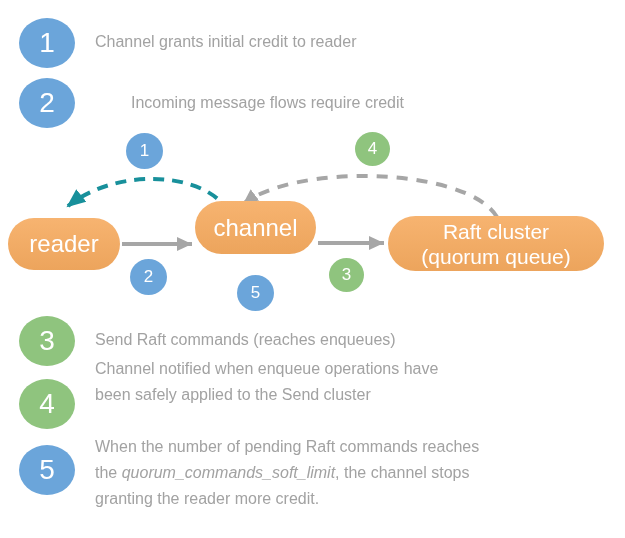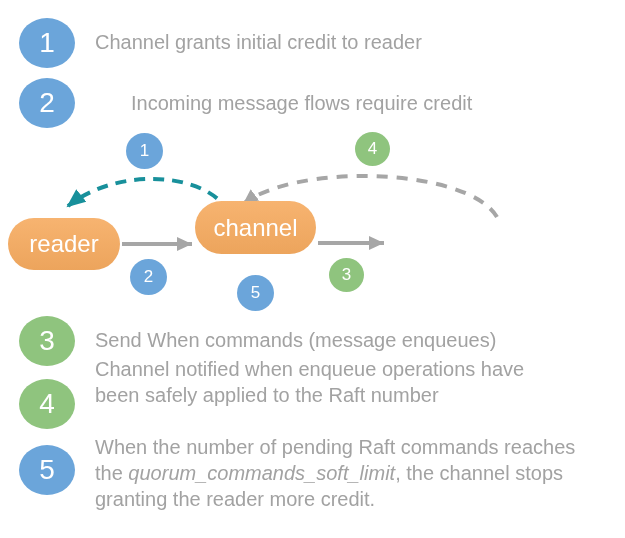--- a/index.html
+++ b/index.html
@@ -16,21 +16,21 @@
     display:flex; align-items:center; justify-content:center;
     font-weight:400; user-select:none;
   }
   .badge.big{ width:56px; height:50px; font-size:28px; }
   .badge.small{ width:37px; height:36px; font-size:17px; }
   .badge.blue{ background:var(--blue); }
   .badge.green{ background:var(--green); }
 
   .legend-text{
     position:absolute; left:95px; color:var(--text-gray);
-    font-size:20px; line-height:26px; white-space:nowrap;
+    font-size:16px; line-height:26px; white-space:nowrap;
   }
   .legend-text .it{ font-style:italic;text-align:center; }
 
   .node{
     position:absolute; border-radius:27px; color:#fff; text-align:center;
     display:flex; flex-direction:column; align-items:center; justify-content:center;
     background-color:var(--orange);
     background-image:linear-gradient(180deg, rgba(255,255,255,0.10) 0%, rgba(0,0,0,0.04) 100%);
   }
   .node .lbl{ font-size:24px; line-height:26px;text-align:center; }
@@ -70,48 +70,52 @@
     <path class="dash-teal" d="M 229 213 C 208 172, 118 166, 68 206" marker-end="url(#mTeal)"></path>
     <path class="dash-gray" d="M 497 217 C 468 168, 298 162, 243 204" marker-end="url(#mGray)"></path>
   </svg>
 
   <div class="node" style="left:8px; top:218px; width:112px; height:52px;">
     <div class="lbl">reader</div>
   </div>
   <div class="node" style="left:195px; top:201px; width:121px; height:53px;">
     <div class="lbl">channel</div>
   </div>
+  <div class="node" style="left:388px; top:216px; width:216px; height:55px; border-radius:28px;">
+    <div class="lbl2">Raft cluster</div>
+    <div class="lbl2">(quorum queue)</div>
+  </div>
 
   <div class="badge small blue" style="left:126px; top:133px;">
     <span>1</span>
   </div>
   <div class="badge small green" style="left:355px; top:132px; width:35px; height:34px;">
     <span>4</span>
   </div>
   <div class="badge small blue" style="left:130px; top:259px;">
     <span>2</span>
   </div>
   <div class="badge small blue" style="left:237px; top:275px;">
     <span>5</span>
   </div>
   <div class="badge small green" style="left:329px; top:258px; width:35px; height:34px;">
     <span>3</span>
   </div>
 
   <div class="badge big green" style="left:19px; top:316px;">
     <span>3</span>
   </div>
-  <div class="legend-text" style="top:327px;">Send When commands (message enqueues)</div>
+  <div class="legend-text" style="top:327px;">Send Raft commands (reaches enqueues)</div>
 
   <div class="badge big green" style="left:19px; top:379px;">
     <span>4</span>
   </div>
   <div class="legend-text" style="top:356px;">
     <div>Channel notified when enqueue operations have</div>
-    <div>been safely applied to the Raft number</div>
+    <div>been safely applied to the Send cluster</div>
   </div>
 
   <div class="badge big blue" style="left:19px; top:445px;">
     <span>5</span>
   </div>
   <div class="legend-text" style="top:434px;">
     <div>When the number of pending Raft commands reaches</div>
     <div>
       <span>the </span><span class="it">quorum_commands_soft_limit</span><span>, the channel stops</span>
     </div>

